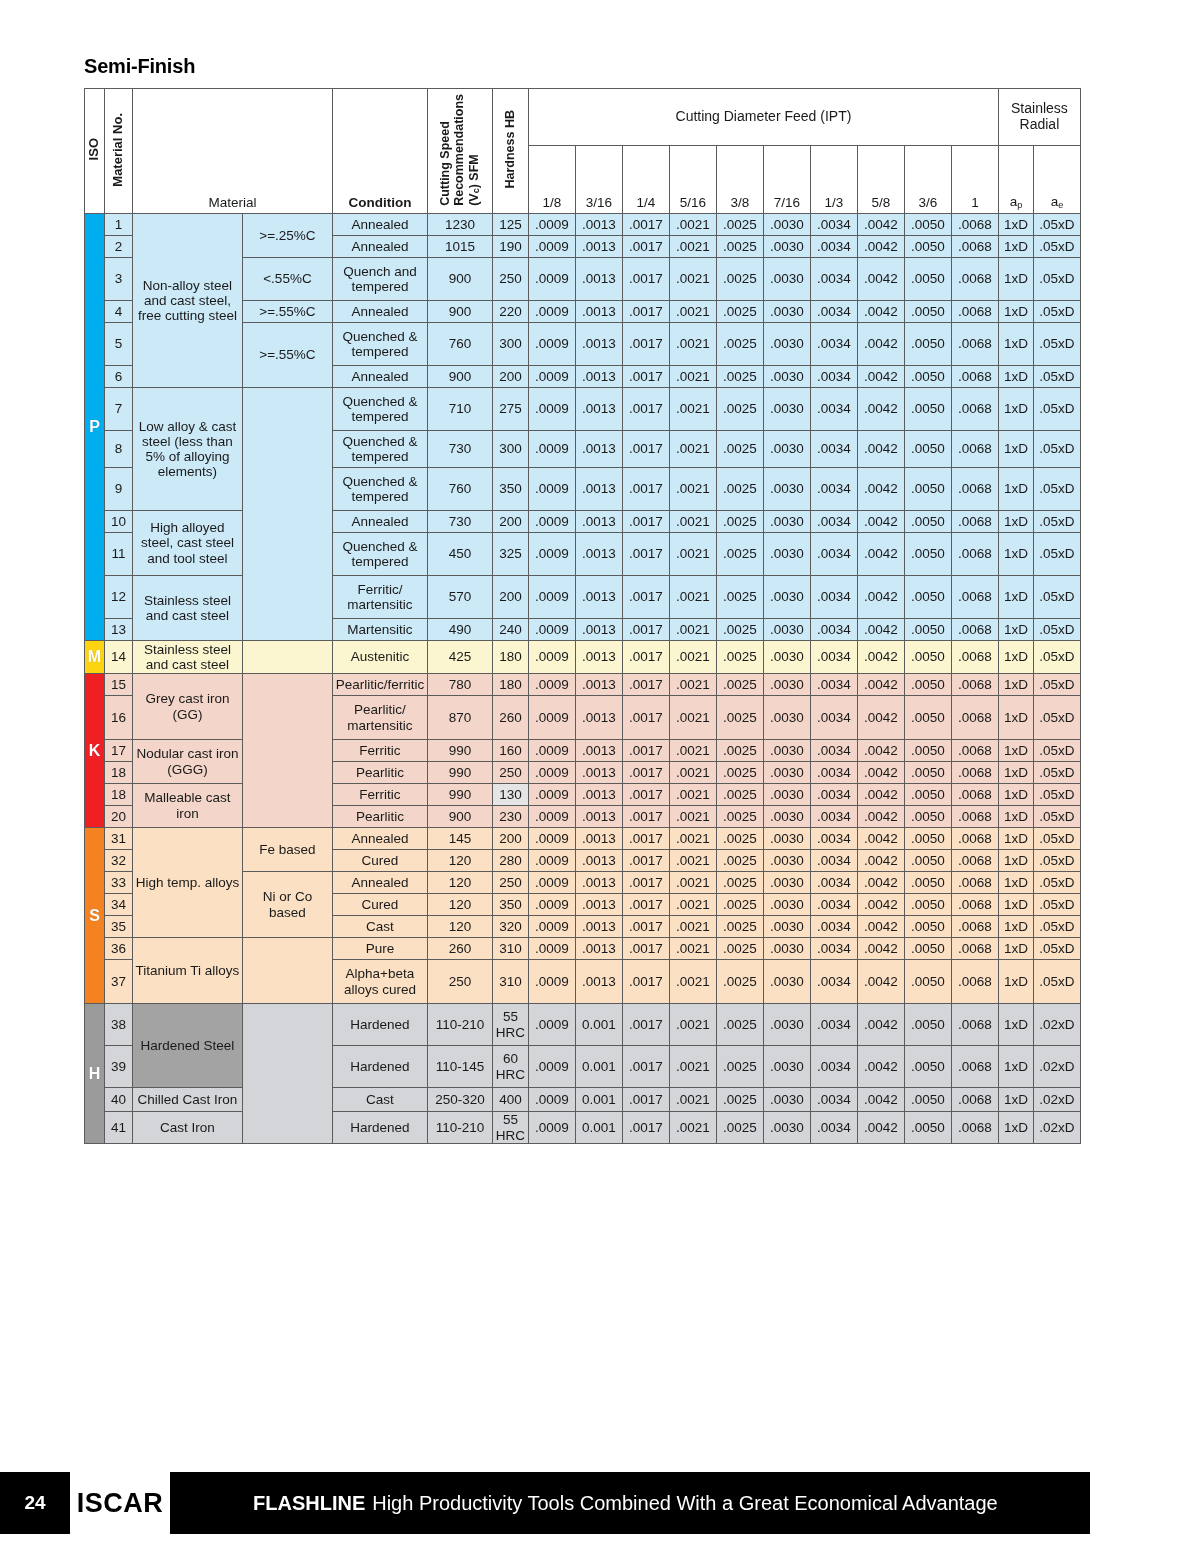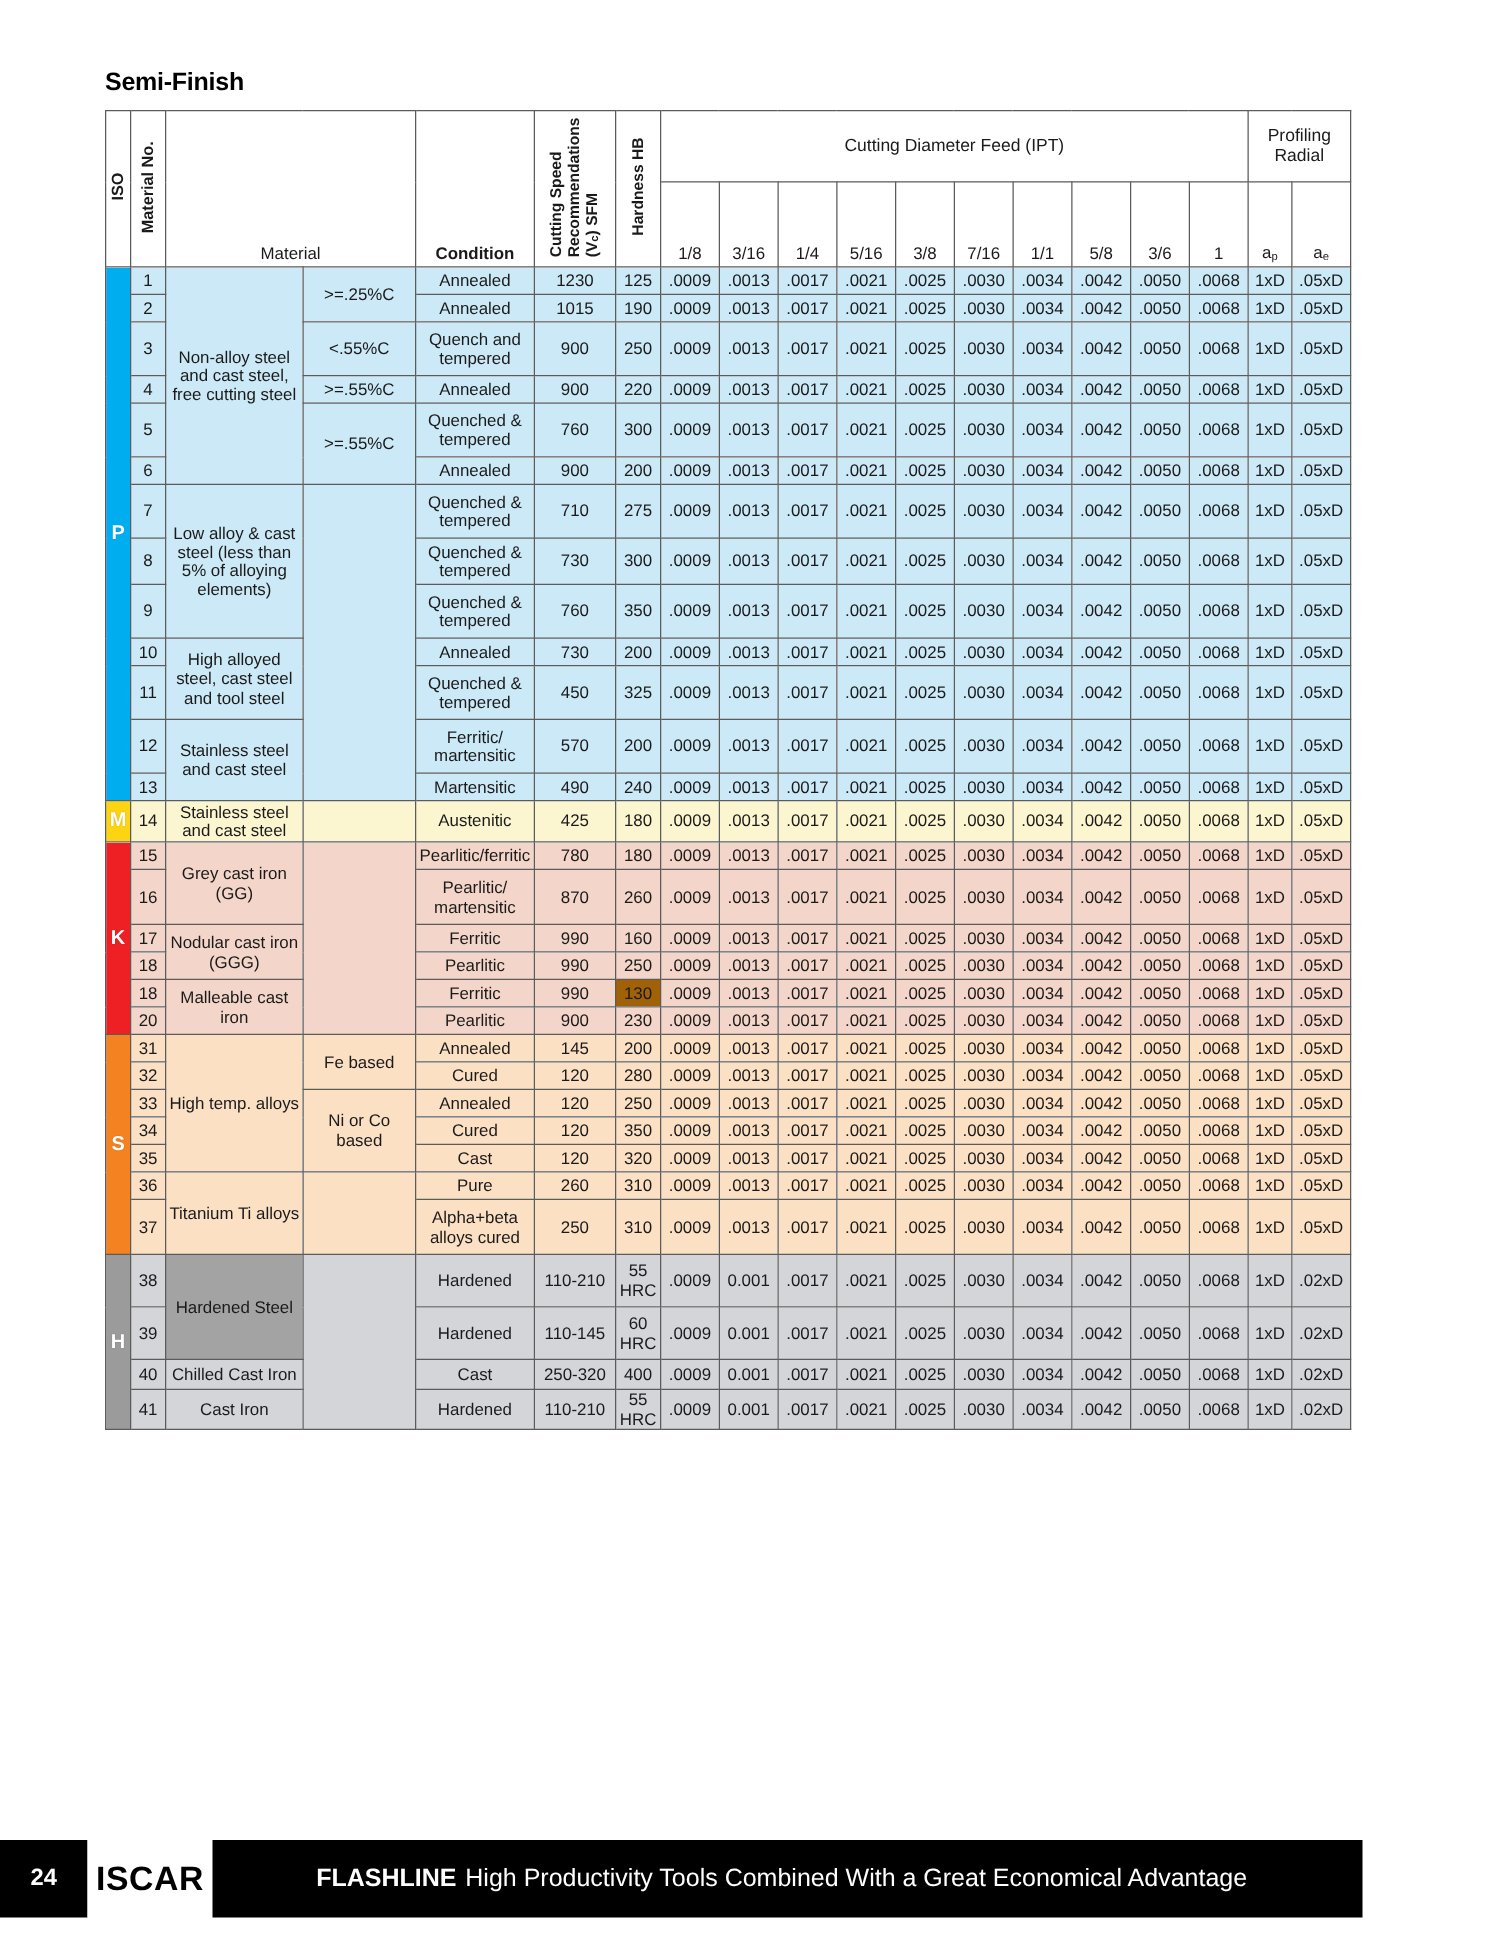--- a/index.html
+++ b/index.html
@@ -150,31 +150,31 @@
         <th class="rot" rowspan="2">
           <span class="rot-inner small"><span>Cutting Speed</span><br><span>Recommendations</span><br>(V<sub>c</sub>) SFM</span>
         </th>
         <th class="rot" rowspan="2">
           <span class="rot-inner small">Hardness HB</span>
         </th>
         <th class="grp" colspan="10" style="height:56px;">
           <span>Cutting Diameter Feed (IPT)</span>
         </th>
         <th class="grp" colspan="2" style="height:56px;">
-          <span><span>Profiling</span><br><span>Radial</span></span>
+          <span><span>Stainless</span><br><span>Radial</span></span>
         </th>
       </tr>
       <tr>
         <th class="sz" style="vertical-align:bottom;height:64px;padding-bottom:3px;">1/8</th>
         <th class="sz" style="vertical-align:bottom;padding-bottom:3px;">3/16</th>
         <th class="sz" style="vertical-align:bottom;padding-bottom:3px;">1/4</th>
         <th class="sz" style="vertical-align:bottom;padding-bottom:3px;">5/16</th>
         <th class="sz" style="vertical-align:bottom;padding-bottom:3px;">3/8</th>
         <th class="sz" style="vertical-align:bottom;padding-bottom:3px;">7/16</th>
-        <th class="sz" style="vertical-align:bottom;padding-bottom:3px;">1/1</th>
+        <th class="sz" style="vertical-align:bottom;padding-bottom:3px;">1/3</th>
         <th class="sz" style="vertical-align:bottom;padding-bottom:3px;">5/8</th>
         <th class="sz" style="vertical-align:bottom;padding-bottom:3px;">3/6</th>
         <th class="sz" style="vertical-align:bottom;padding-bottom:3px;">1</th>
         <th class="sz" style="vertical-align:bottom;padding-bottom:3px;">a<sub>p</sub></th>
         <th class="sz" style="vertical-align:bottom;padding-bottom:3px;">a<sub>e</sub></th>
       </tr>
     </thead>
     <tbody id="tbody">
         <tr style="height: 22px;">
           <td class="iso" rowspan="13" style="background:#00aeef;"><span class="isoLetter">P</span></td>
@@ -515,21 +515,21 @@
           <td class="feed fill-K" style="background:#f3d6c9;">.0050</td>
           <td class="feed fill-K" style="background:#f3d6c9;">.0068</td>
           <td class="feed fill-K" style="background:#f3d6c9;">1xD</td>
           <td class="feed fill-K" style="background:#f3d6c9;">.05xD</td>
         </tr>
         <tr style="height: 22px;">
           <td class="matno fill-K" style="background:#f3d6c9;">18</td>
           <td class="matname fill-K" rowspan="2" style="background:#f3d6c9;">Malleable cast iron</td>
           <td class="cond fill-K" style="background:#f3d6c9;">Ferritic</td>
           <td class="num fill-K" style="background:#f3d6c9;">990</td>
-          <td class="num fill-K" style="background:#a16207;">130</td>
+          <td class="num fill-K" style="background:#e5e5e5;">130</td>
           <td class="feed fill-K" style="background:#f3d6c9;">.0009</td>
           <td class="feed fill-K" style="background:#f3d6c9;">.0013</td>
           <td class="feed fill-K" style="background:#f3d6c9;">.0017</td>
           <td class="feed fill-K" style="background:#f3d6c9;">.0021</td>
           <td class="feed fill-K" style="background:#f3d6c9;">.0025</td>
           <td class="feed fill-K" style="background:#f3d6c9;">.0030</td>
           <td class="feed fill-K" style="background:#f3d6c9;">.0034</td>
           <td class="feed fill-K" style="background:#f3d6c9;">.0042</td>
           <td class="feed fill-K" style="background:#f3d6c9;">.0050</td>
           <td class="feed fill-K" style="background:#f3d6c9;">.0068</td>

